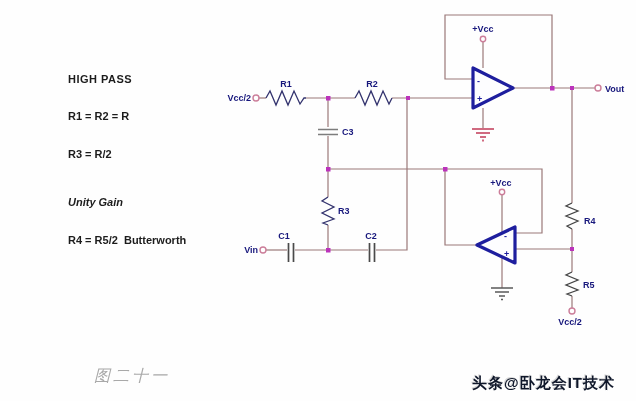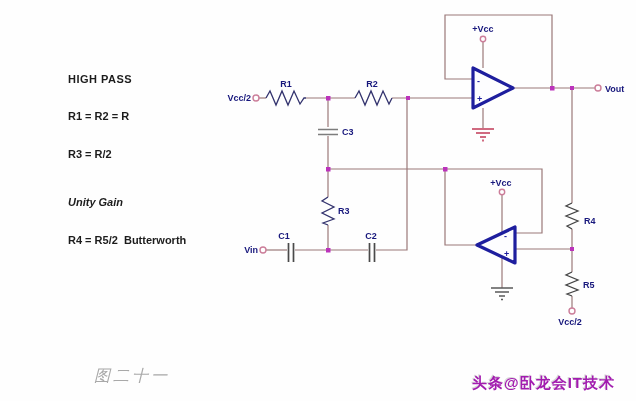--- a/index.html
+++ b/index.html
@@ -9,21 +9,21 @@
   
   .info-panel{position:absolute;left:68px;top:49px;color:#1c1c1c;font-weight:bold;
               font-size:11px;white-space:pre;}
   .ip-title{margin-bottom:0;letter-spacing:.5px;}
   .ip-eq{line-height:14px;}
   .ip-sub{margin-top:10px;line-height:14px;font-style:italic;}
   
   .caption{position:absolute;left:62px;top:366px;font-family:"Liberation Serif",serif;
            font-style:italic;font-size:16px;color:#a9a9a9;letter-spacing:3px;margin-left:32px;}
   .watermark{position:absolute;left:472px;top:374px;font-size:15px;font-weight:bold;
-             color:#a21caf;letter-spacing:1px;
+             color:#0f172a;letter-spacing:1px;
              text-shadow:1px 1px 0 #fff,-1px -1px 0 #d7d7d7;}
   
   .wire{stroke:#9a7878;stroke-width:1.2;fill:none;}
   .res-blue{stroke:#33336e;stroke-width:1.3;fill:none;}
   .res-dark{stroke:#454545;stroke-width:1.3;fill:none;}
   .cap-dark{stroke:#4a4a4a;stroke-width:1.7;fill:none;}
   .cap-gray{stroke:#7d7d7d;stroke-width:1.5;fill:none;}
   .node{fill:#bb33bb;}
   .terminal{fill:#fff;stroke:#cc7e9a;stroke-width:1.4;}
   .opamp{fill:#fdfdff;stroke:#1e1e9e;stroke-width:3.2;stroke-linejoin:round;}

